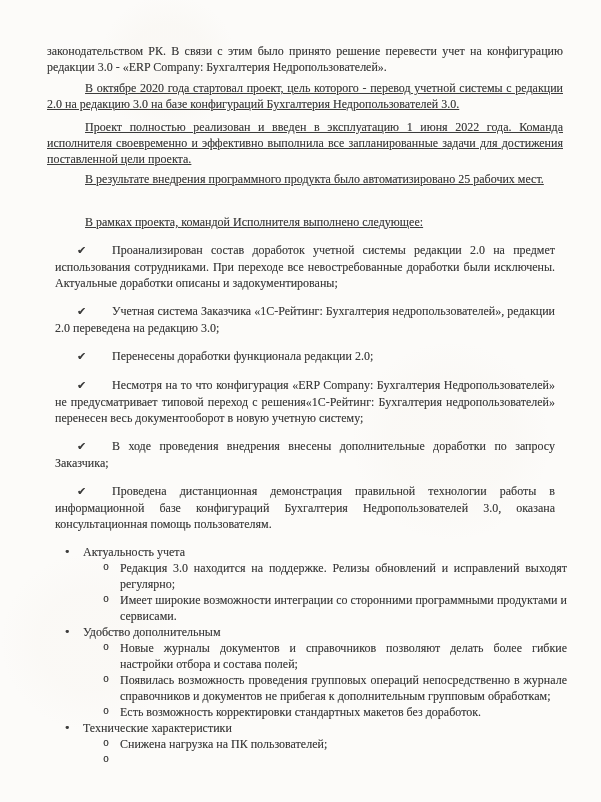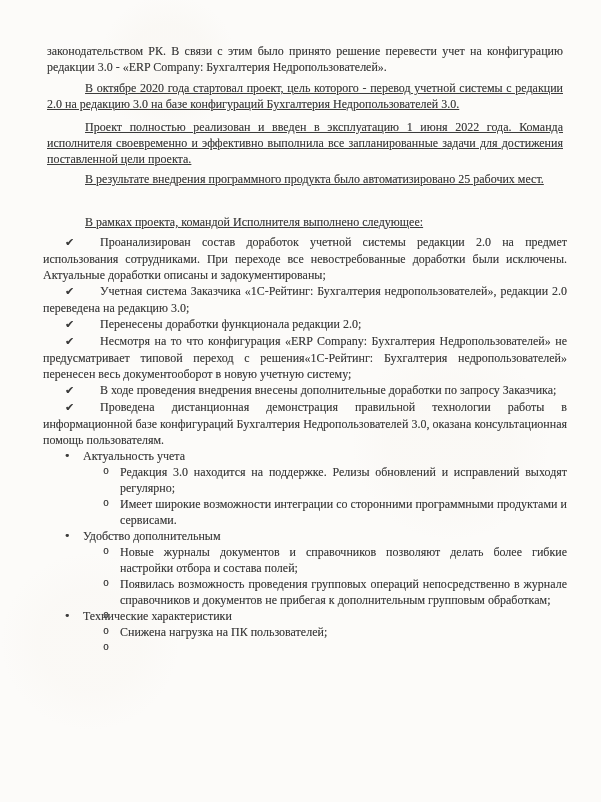--- a/index.html
+++ b/index.html
@@ -22,21 +22,21 @@
   .page{width:100%;}
   p{margin:4px;text-align:justify;}
   .p-indent{text-indent:38px;text-decoration:underline;}
   .mb5{margin-bottom:5px;}
   .mb7{margin-bottom:7px;}
   .mb4{margin-bottom:4px;}
   .mb3{margin-bottom:3px;}
   .mb11{margin-bottom:11px;}
   .mt27{margin-top:27px;}
   .mt17{margin-top:17px;}
-  .check-item{margin:0;text-align:justify;text-indent:22px;}
+  .check-item{margin:12px;text-align:justify;text-indent:22px;}
   .check{
     display:inline-block;width:35px;text-indent:0;
     font-family:"DejaVu Sans",sans-serif;
     font-weight:bold;font-size:11px;
     vertical-align:baseline;
   }
   .adv-title{position:relative;padding-left:40px;margin:0;}
   .adv-title .marker{
     position:absolute;left:21px;top:0;
     font-family:"DejaVu Sans",sans-serif;font-size:11px;
@@ -94,21 +94,21 @@
     <div class="adv-title">
       <span class="marker">•</span><span>Удобство дополнительным</span>
     </div>
     <div class="adv-sub">
       <span class="marker">o</span><span>Новые журналы документов и справочников позволяют делать более гибкие настройки отбора и состава полей;</span>
     </div>
     <div class="adv-sub">
       <span class="marker">o</span><span>Появилась возможность проведения групповых операций непосредственно в журнале справочников и документов не прибегая к дополнительным групповым обработкам;</span>
     </div>
     <div class="adv-sub">
-      <span class="marker">o</span>
+      <span class="marker">o</span><span>Есть возможность корректировки стандартных макетов без доработок.</span>
     </div>
 
     <div class="adv-title">
       <span class="marker">•</span><span>Технические характеристики</span>
     </div>
     <div class="adv-sub">
       <span class="marker">o</span><span>Снижена нагрузка на ПК пользователей;</span>
     </div>
     <div class="adv-sub">
       <span class="marker">o</span>

